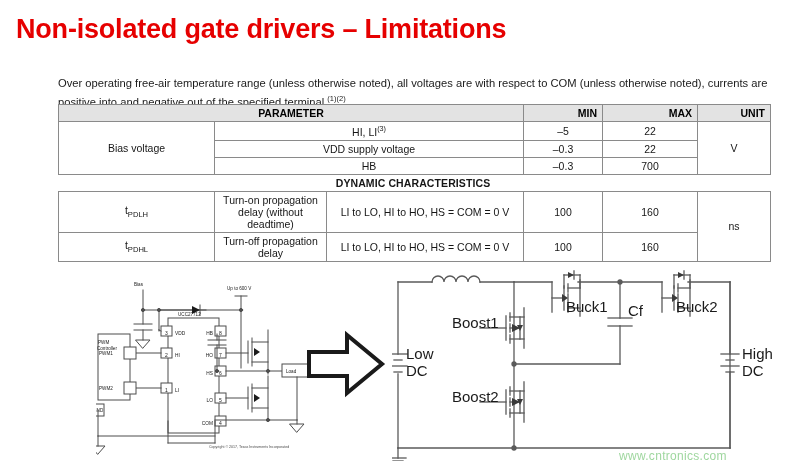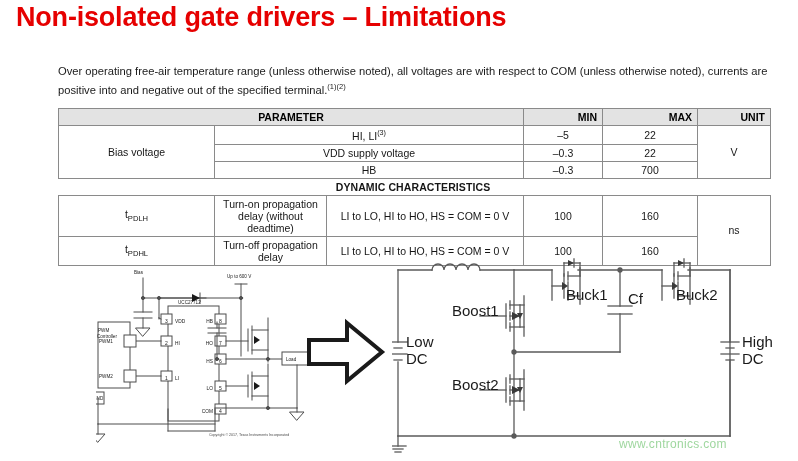--- a/index.html
+++ b/index.html
@@ -3,21 +3,21 @@
 <meta charset="utf-8">
 <style>
   * { box-sizing: border-box; }
   html, body {
     margin: 0; padding: 0;
     width: 798px; height: 461px;
     background: #ffffff;
     font-family: "Liberation Sans", sans-serif;
     overflow: hidden;
   }
-  #page { position: relative; width: 798px; height: 327px; background:#fff; }
+  #page { position: relative; width: 798px; height: 327px; background:#fff;margin-top:12px; }
 
   
   .slide-title {
     position: absolute; left: 16px; top: 2px;
     font-size: 27px; font-weight: bold; color: #e60000;
     letter-spacing: -0.2px; white-space: nowrap;
     font-family: "Liberation Sans", sans-serif;
   }
 
   
@@ -29,21 +29,21 @@
 
   
   .intro {
     position: absolute; left: 58px; top: 64px; width: 714px;
     font-size: 11.2px; line-height: 15px; color: #1a1a1a;
   }
   .sup { font-size: 7.5px; vertical-align: super; }
 
   
   .amr-table {
-    position: absolute; left: 58px; top: 108px;
+    position: absolute; left: 58px; top: 92px;
     width: 712px;
     border-collapse: collapse;
     font-size: 10.5px; color: #161616;
     table-layout: fixed;
   }
   .amr-table td, .amr-table th {
     border: 1px solid #8a8a8a;
     padding: 2px 5px;
     vertical-align: middle;
     font-weight: normal;

